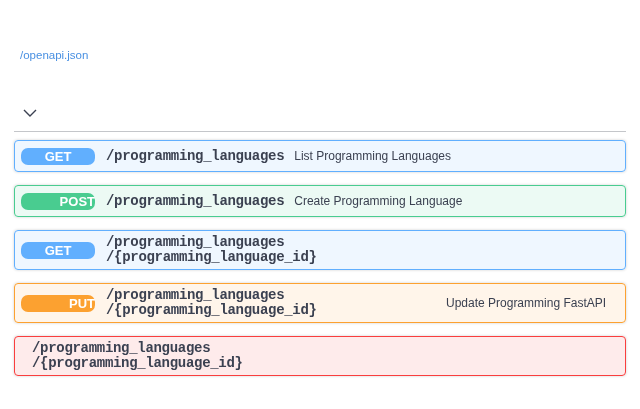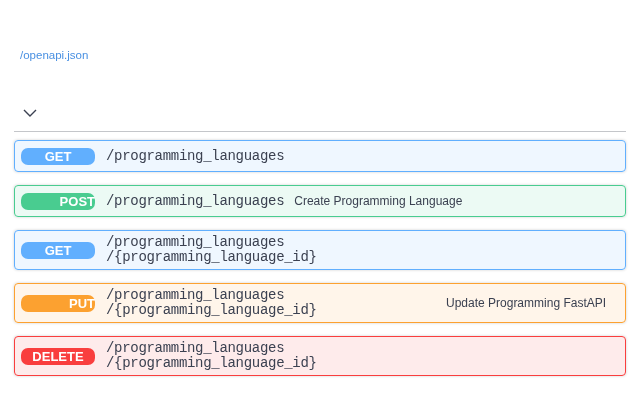--- a/index.html
+++ b/index.html
@@ -75,21 +75,21 @@
     font-family: "Liberation Sans", sans-serif;
     font-size: 13px;
     font-weight: bold;
     text-align: center;
     cursor: pointer;
   }
   .op-path {
     margin-left: 11px;
     font-family: "Liberation Mono", "DejaVu Sans Mono", monospace;
     font-size: 14px;
-    font-weight: normal;
+    font-weight: bold;
     line-height: 15px;
     letter-spacing: -0.3px;
     word-spacing: -2px;
   }
   .op-path.two-line { width: 330px; }
   .op-desc {
     margin-left: 10px;
     font-size: 12px;
     line-height: 14px;
   }
@@ -107,39 +107,39 @@
     <div class="tag-header">
       <svg class="chevron" viewBox="0 0 20 20">
         <path d="M4 7 L10 13 L16 7" fill="none" stroke="#3b4151" stroke-width="1.4"></path>
       </svg>
     </div>
 
     <div class="operations">
   <div class="opblock" style="border-color: rgb(97, 175, 254); background-color: rgba(97, 175, 254, 0.1);">
     <button class="method-badge" style="background: rgb(97, 175, 254);">GET</button>
     <span class="op-path">/programming_languages</span>
+    <div class="op-desc">List Programming Languages</div>
   </div>
 
   <div class="opblock" style="border-color: rgb(73, 204, 144); background-color: rgba(73, 204, 144, 0.1);">
     <button class="method-badge" style="background: rgb(73, 204, 144); text-align: right;">POST</button>
     <span class="op-path">/programming_languages</span>
     <div class="op-desc">Create Programming Language</div>
   </div>
 
   <div class="opblock" style="border-color: rgb(97, 175, 254); background-color: rgba(97, 175, 254, 0.1);">
     <button class="method-badge" style="background: rgb(97, 175, 254);">GET</button>
     <span class="op-path two-line">/programming_languages<br>/{programming_language_id}</span>
   </div>
 
   <div class="opblock" style="border-color: rgb(252, 161, 48); background-color: rgba(252, 161, 48, 0.1);">
     <button class="method-badge" style="background: rgb(252, 161, 48); text-align: right;">PUT</button>
     <span class="op-path two-line">/programming_languages<br>/{programming_language_id}</span>
     <div class="op-desc">Update Programming FastAPI</div>
   </div>
 
   <div class="opblock" style="border-color: rgb(249, 62, 62); background-color: rgba(249, 62, 62, 0.1);">
-    <button class="method-badge" style="background: rgb(249, 62, 62);">DELETE</button>
     <span class="op-path two-line">/programming_languages<br>/{programming_language_id}</span>
   </div>
 </div>
   </div>
 
 </div>
 
 </body></html>

